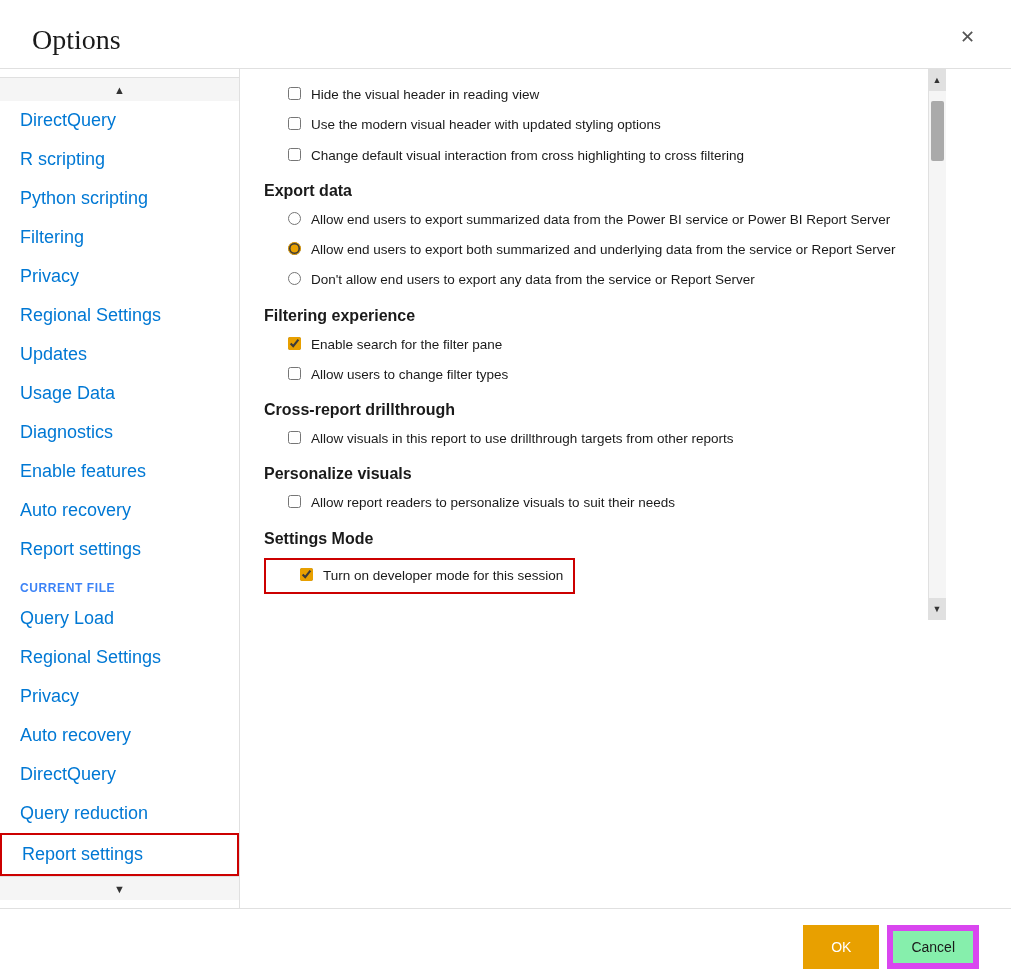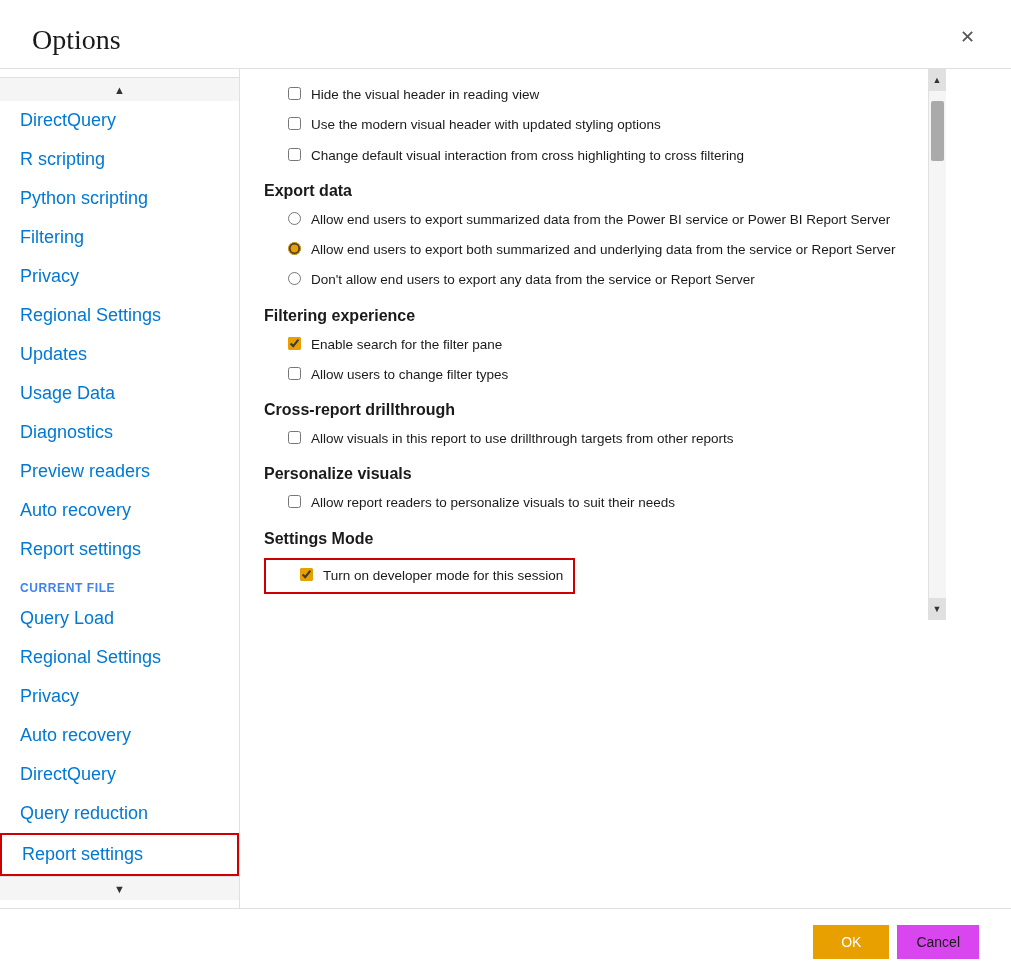--- a/index.html
+++ b/index.html
@@ -144,23 +144,23 @@
     .btn-ok {
       background: #e8a000;
       color: #fff;
       border: none;
       padding: 8px 28px;
       font-size: 14px;
       cursor: pointer;
       font-weight: 500;
     }
     .btn-cancel {
-      background: #d946ef;
+      background: #86efac;
       color: #1a1a1a;
-      border: 1px solid #d946ef;
+      border: 6px solid #d946ef;
       padding: 8px 18px;
       font-size: 14px;
       cursor: pointer;
     }
     .arrow-btn {
       width: 100%;
       height: 24px;
       background: #f5f5f5;
       border: none;
       border-top: 1px solid #e0e0e0;
@@ -227,21 +227,21 @@
 
         <div class="sidebar-item">DirectQuery</div>
         <div class="sidebar-item">R scripting</div>
         <div class="sidebar-item">Python scripting</div>
         <div class="sidebar-item">Filtering</div>
         <div class="sidebar-item">Privacy</div>
         <div class="sidebar-item">Regional Settings</div>
         <div class="sidebar-item">Updates</div>
         <div class="sidebar-item">Usage Data</div>
         <div class="sidebar-item">Diagnostics</div>
-        <div class="sidebar-item">Preview readers</div>
+        <div class="sidebar-item">Enable features</div>
         <div class="sidebar-item">Auto recovery</div>
         <div class="sidebar-item">Report settings</div>
 
         <div class="sidebar-section-label">CURRENT FILE</div>
         <div class="sidebar-item">Query Load</div>
         <div class="sidebar-item">Regional Settings</div>
         <div class="sidebar-item">Privacy</div>
         <div class="sidebar-item">Auto recovery</div>
         <div class="sidebar-item">DirectQuery</div>
         <div class="sidebar-item">Query reduction</div>

